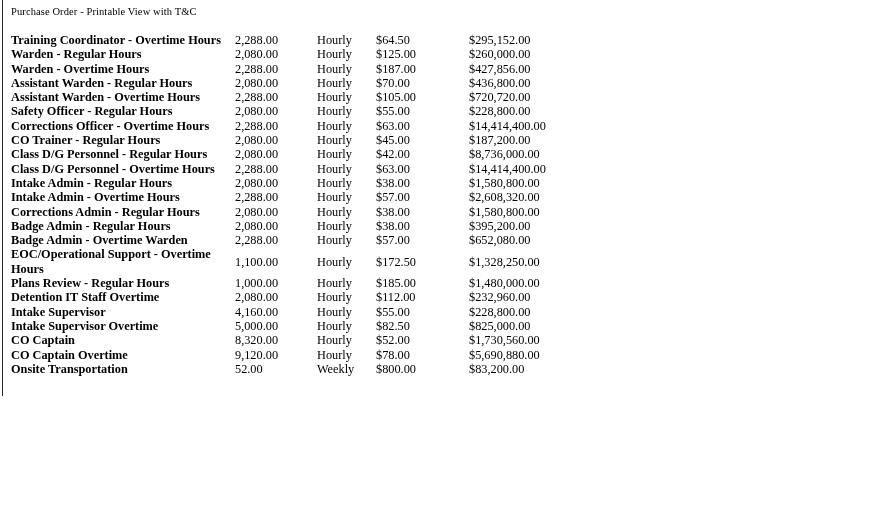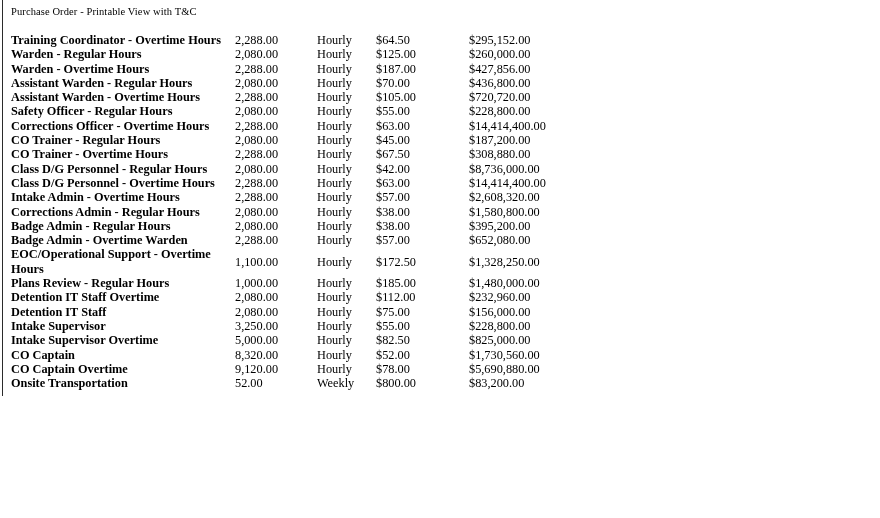--- a/index.html
+++ b/index.html
@@ -185,39 +185,39 @@
           <td class="c-amount">$14,414,400.00</td>
         </tr>
         <tr class="single">
           <td class="c-desc">CO Trainer - Regular Hours</td>
           <td class="c-qty">2,080.00</td>
           <td class="c-unit">Hourly</td>
           <td class="c-rate">$45.00</td>
           <td class="c-amount">$187,200.00</td>
         </tr>
         <tr class="single">
-          <td class="c-desc">CO Trainer - Overtime Hours</td>
-          <td class="c-qty">2,288.00</td>
-          <td class="c-unit">Hourly</td>
-          <td class="c-rate">$67.50</td>
-          <td class="c-amount">$308,880.00</td>
-        </tr>
-        <tr class="single">
           <td class="c-desc">Class D/G Personnel - Regular Hours</td>
           <td class="c-qty">2,080.00</td>
           <td class="c-unit">Hourly</td>
           <td class="c-rate">$42.00</td>
           <td class="c-amount">$8,736,000.00</td>
         </tr>
         <tr class="wrap">
           <td class="c-desc">Class D/G Personnel - Overtime Hours</td>
           <td class="c-qty">2,288.00</td>
           <td class="c-unit">Hourly</td>
           <td class="c-rate">$63.00</td>
           <td class="c-amount">$14,414,400.00</td>
+        </tr>
+        <tr class="single">
+          <td class="c-desc">Intake Admin - Regular Hours</td>
+          <td class="c-qty">2,080.00</td>
+          <td class="c-unit">Hourly</td>
+          <td class="c-rate">$38.00</td>
+          <td class="c-amount">$1,580,800.00</td>
         </tr>
         <tr class="single">
           <td class="c-desc">Intake Admin - Overtime Hours</td>
           <td class="c-qty">2,288.00</td>
           <td class="c-unit">Hourly</td>
           <td class="c-rate">$57.00</td>
           <td class="c-amount">$2,608,320.00</td>
         </tr>
         <tr class="single">
           <td class="c-desc">Corrections Admin - Regular Hours</td>
@@ -255,29 +255,22 @@
           <td class="c-amount">$1,480,000.00</td>
         </tr>
         <tr class="single">
           <td class="c-desc">Detention IT Staff Overtime</td>
           <td class="c-qty">2,080.00</td>
           <td class="c-unit">Hourly</td>
           <td class="c-rate">$112.00</td>
           <td class="c-amount">$232,960.00</td>
         </tr>
         <tr class="single">
-          <td class="c-desc">Detention IT Staff</td>
-          <td class="c-qty">2,080.00</td>
-          <td class="c-unit">Hourly</td>
-          <td class="c-rate">$75.00</td>
-          <td class="c-amount">$156,000.00</td>
-        </tr>
-        <tr class="single">
           <td class="c-desc">Intake Supervisor</td>
-          <td class="c-qty">3,250.00</td>
+          <td class="c-qty">4,160.00</td>
           <td class="c-unit">Hourly</td>
           <td class="c-rate">$55.00</td>
           <td class="c-amount">$228,800.00</td>
         </tr>
         <tr class="single">
           <td class="c-desc">Intake Supervisor Overtime</td>
           <td class="c-qty">5,000.00</td>
           <td class="c-unit">Hourly</td>
           <td class="c-rate">$82.50</td>
           <td class="c-amount">$825,000.00</td>

